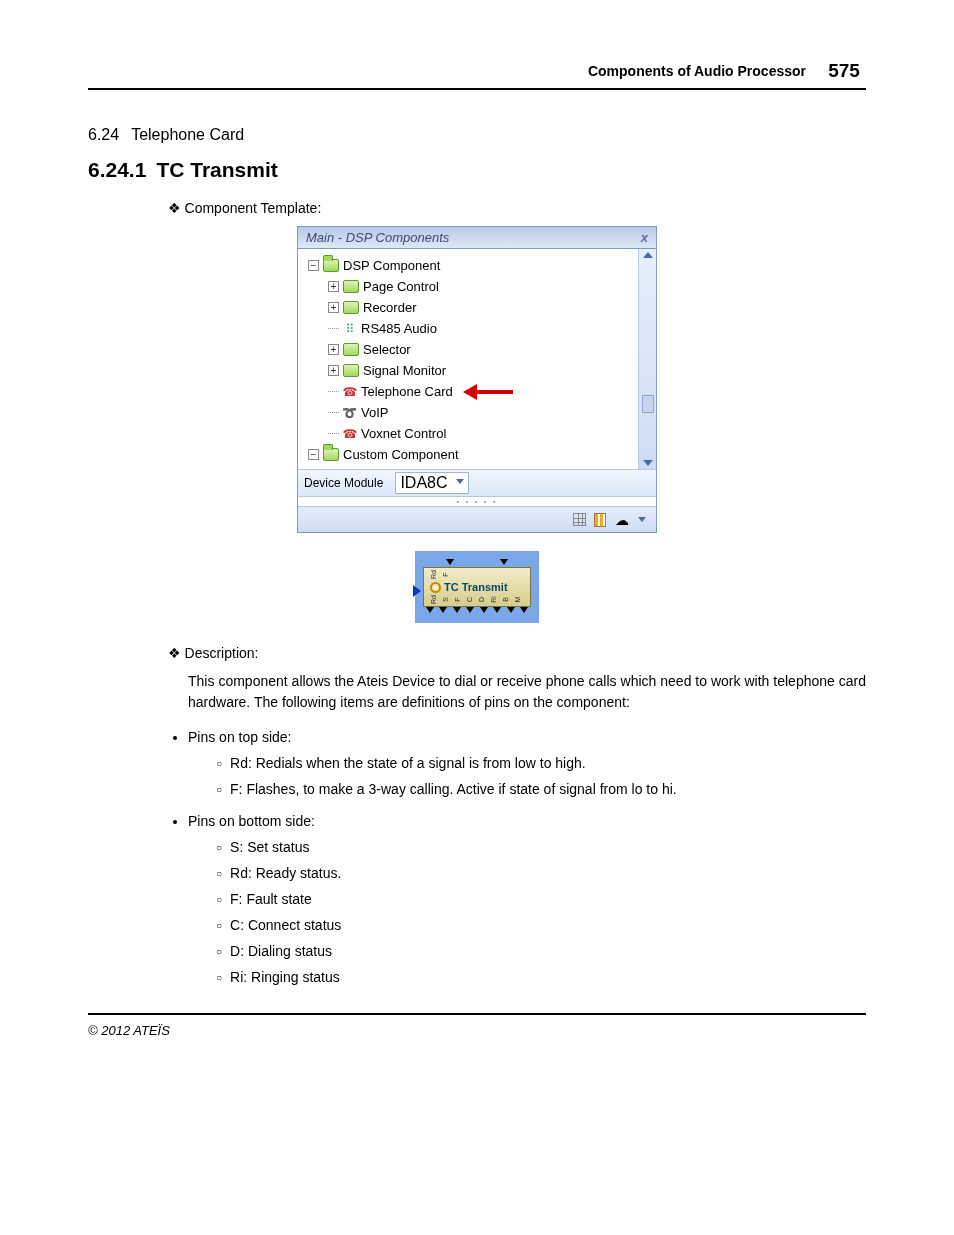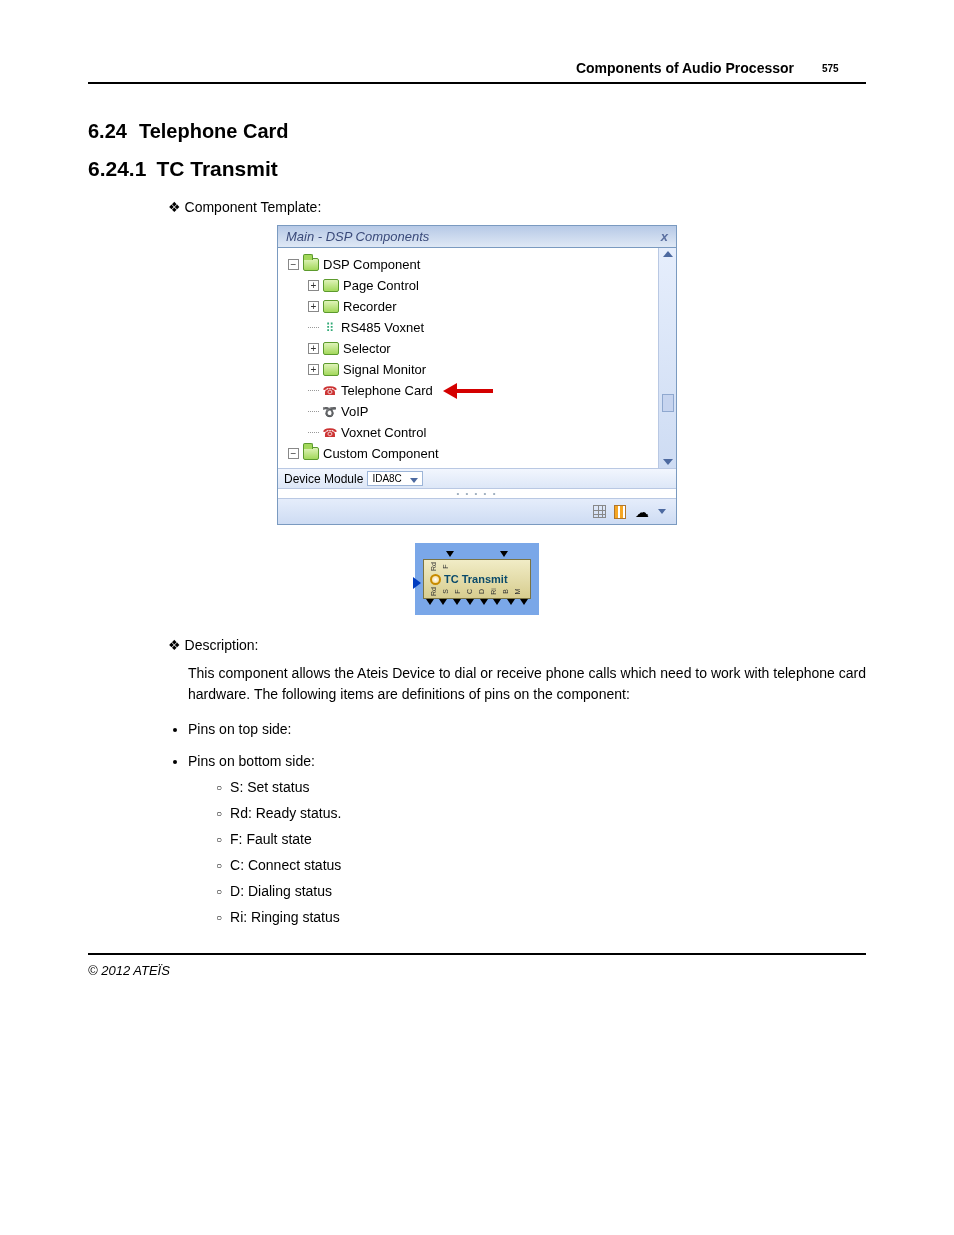--- a/index.html
+++ b/index.html
@@ -14,27 +14,27 @@
   .page {
     padding: 60px 88px 40px 88px;
   }
   .header-line {
     display: flex;
     justify-content: flex-end;
     align-items: center;
     border-bottom: 2px solid #000;
     padding-bottom: 6px;
     margin-bottom: 36px;
-    gap: 28px;
+    gap: 16px;
   }
   .header-title { font-weight: bold; font-size: 14px; }
-  .header-page { font-weight: bold; font-size: 10px; width: 44px; text-align: left; }
+  .header-page { font-weight: bold; font-size: 19px; width: 44px; text-align: center; }
   h2.section {
-    font-size: 20px;
-    font-weight: bold;
+    font-size: 16px;
+    font-weight: normal;
     margin: 0 0 14px 0;
   }
   h2.section .num { margin-right: 12px; }
   h3.subsection {
     font-size: 21px;
     font-weight: bold;
     margin: 0 0 18px 0;
   }
   h3.subsection .num { margin-right: 10px; }
   .bullet-line {
@@ -70,21 +70,21 @@
   .footer {
     border-top: 2px solid #000;
     margin-top: 28px;
     padding-top: 8px;
     font-style: italic;
     font-size: 13px;
   }
 
   
   .tree-panel {
-    width: 400px;
+    width: 360px;
     margin: 8px auto 18px auto;
     border: 1px solid #7a9ac0;
     background: #fff;
     font-family: "Segoe UI", Tahoma, sans-serif;
     font-size: 13px;
   }
   .tree-title {
     display: flex;
     justify-content: space-between;
     align-items: center;
@@ -200,22 +200,22 @@
     display: flex;
     align-items: center;
     gap: 0;
     font-size: 12px;
   }
   .tree-foot .combo {
     border: 1px solid #9db5d8;
     background: #fff;
     padding: 1px 20px 1px 4px;
     position: relative;
-    margin-left: 4px;
-    font-size: 10px;
+    margin-left: 12px;
+    font-size: 16px;
   }
   .tree-foot .combo::after {
     content: "";
     position: absolute;
     right: 4px; top: 6px;
     width: 0; height: 0;
     border-left: 4px solid transparent;
     border-right: 4px solid transparent;
     border-top: 5px solid #4d6aa0;
   }
@@ -370,21 +370,21 @@
             <span>Page Control</span>
           </div>
           <div class="tree-row lvl1">
             <span class="pm">+</span>
             <span class="folder-icon"></span>
             <span>Recorder</span>
           </div>
           <div class="tree-row lvl1">
             <span class="conn"></span>
             <span class="misc-icon" style="color: rgb(51, 170, 119);">⠿</span>
-            <span>RS485 Voxnet</span>
+            <span>RS485 Audio</span>
           </div>
           <div class="tree-row lvl1">
             <span class="pm">+</span>
             <span class="folder-icon"></span>
             <span>Selector</span>
           </div>
           <div class="tree-row lvl1">
             <span class="pm">+</span>
             <span class="folder-icon"></span>
             <span>Signal Monitor</span>
@@ -474,20 +474,24 @@
 
   <div class="bullet-line">
     <span class="diamond">❖</span><span>Description:</span>
   </div>
 
   <p class="desc-para">This component allows the Ateis Device to dial or receive phone calls which need to work with telephone card hardware. The following items are definitions of pins on the component:</p>
 
   <ul class="topbullets">
     <li>
       <span>Pins on top side:</span>
+      <ul class="circles" id="pins-top-list">
+          <li>Rd: Redials when the state of a signal is from low to high.</li>
+          <li>F: Flashes, to make a 3-way calling. Active if state of signal from lo to hi.</li>
+        </ul>
     </li>
     <li>
       <span>Pins on bottom side:</span>
       <ul class="circles" id="pins-bottom-list">
           <li>S: Set status</li>
           <li>Rd: Ready status.</li>
           <li>F: Fault state</li>
           <li>C: Connect status</li>
           <li>D: Dialing status</li>
           <li>Ri: Ringing status</li>

